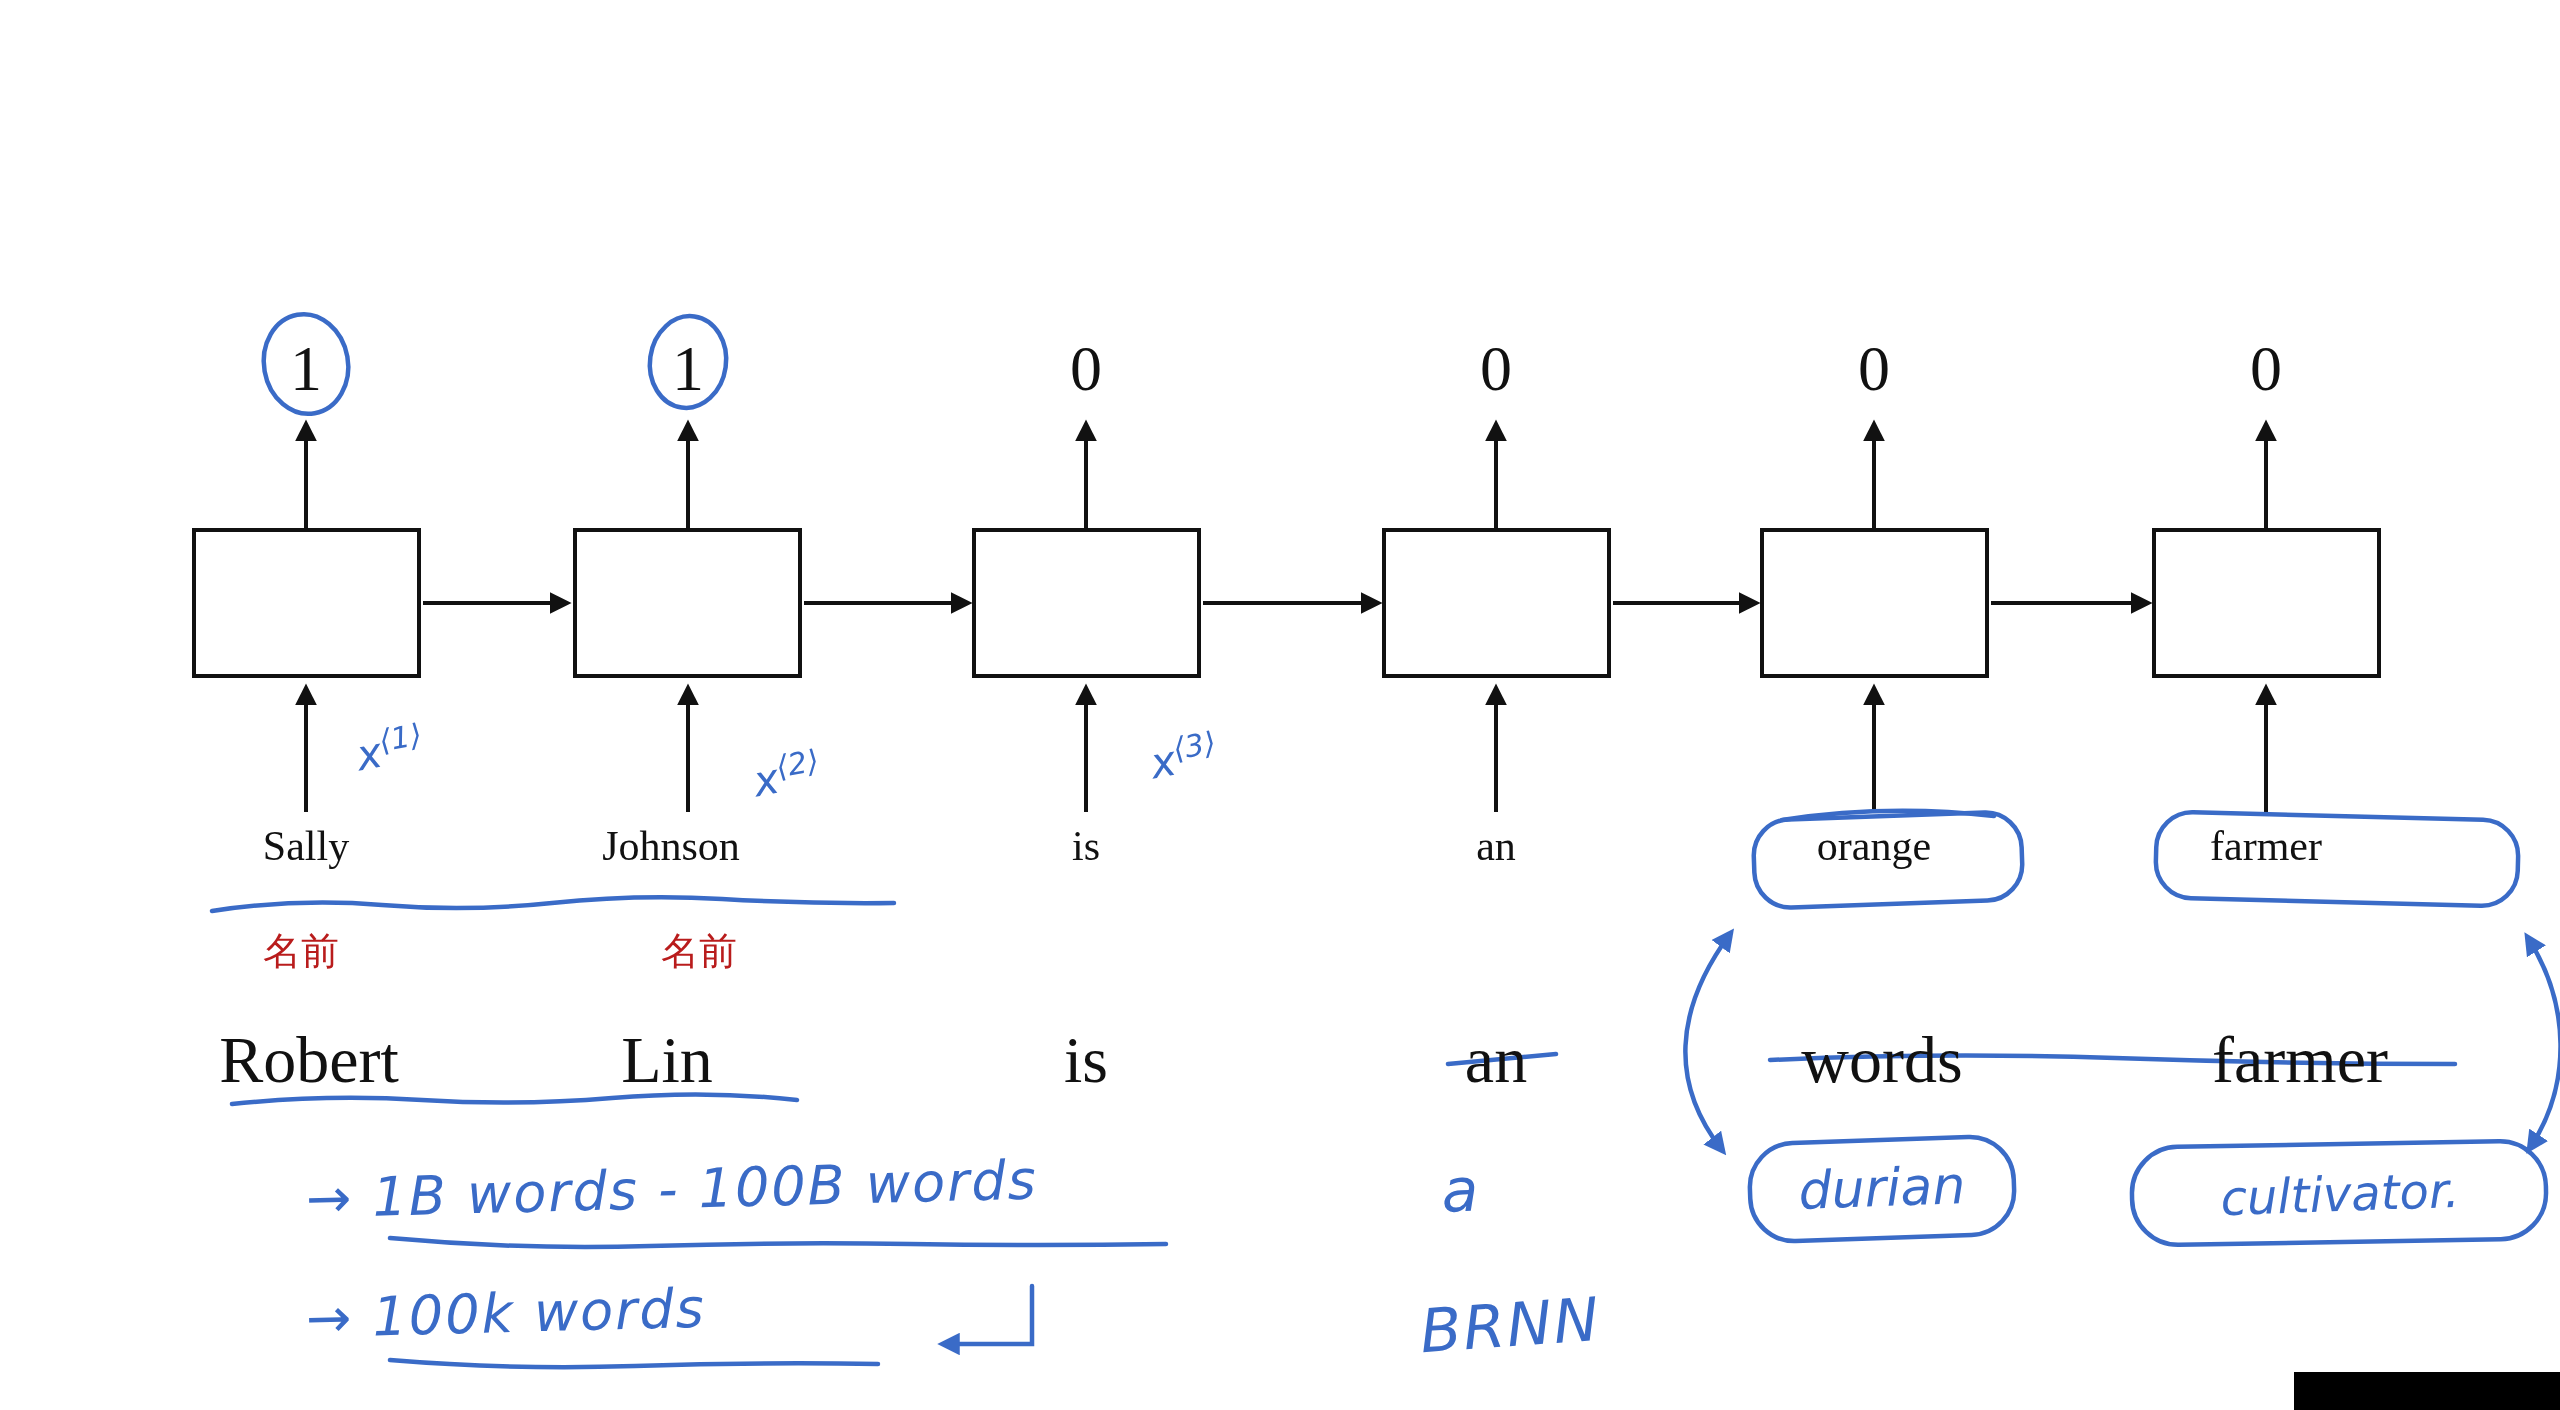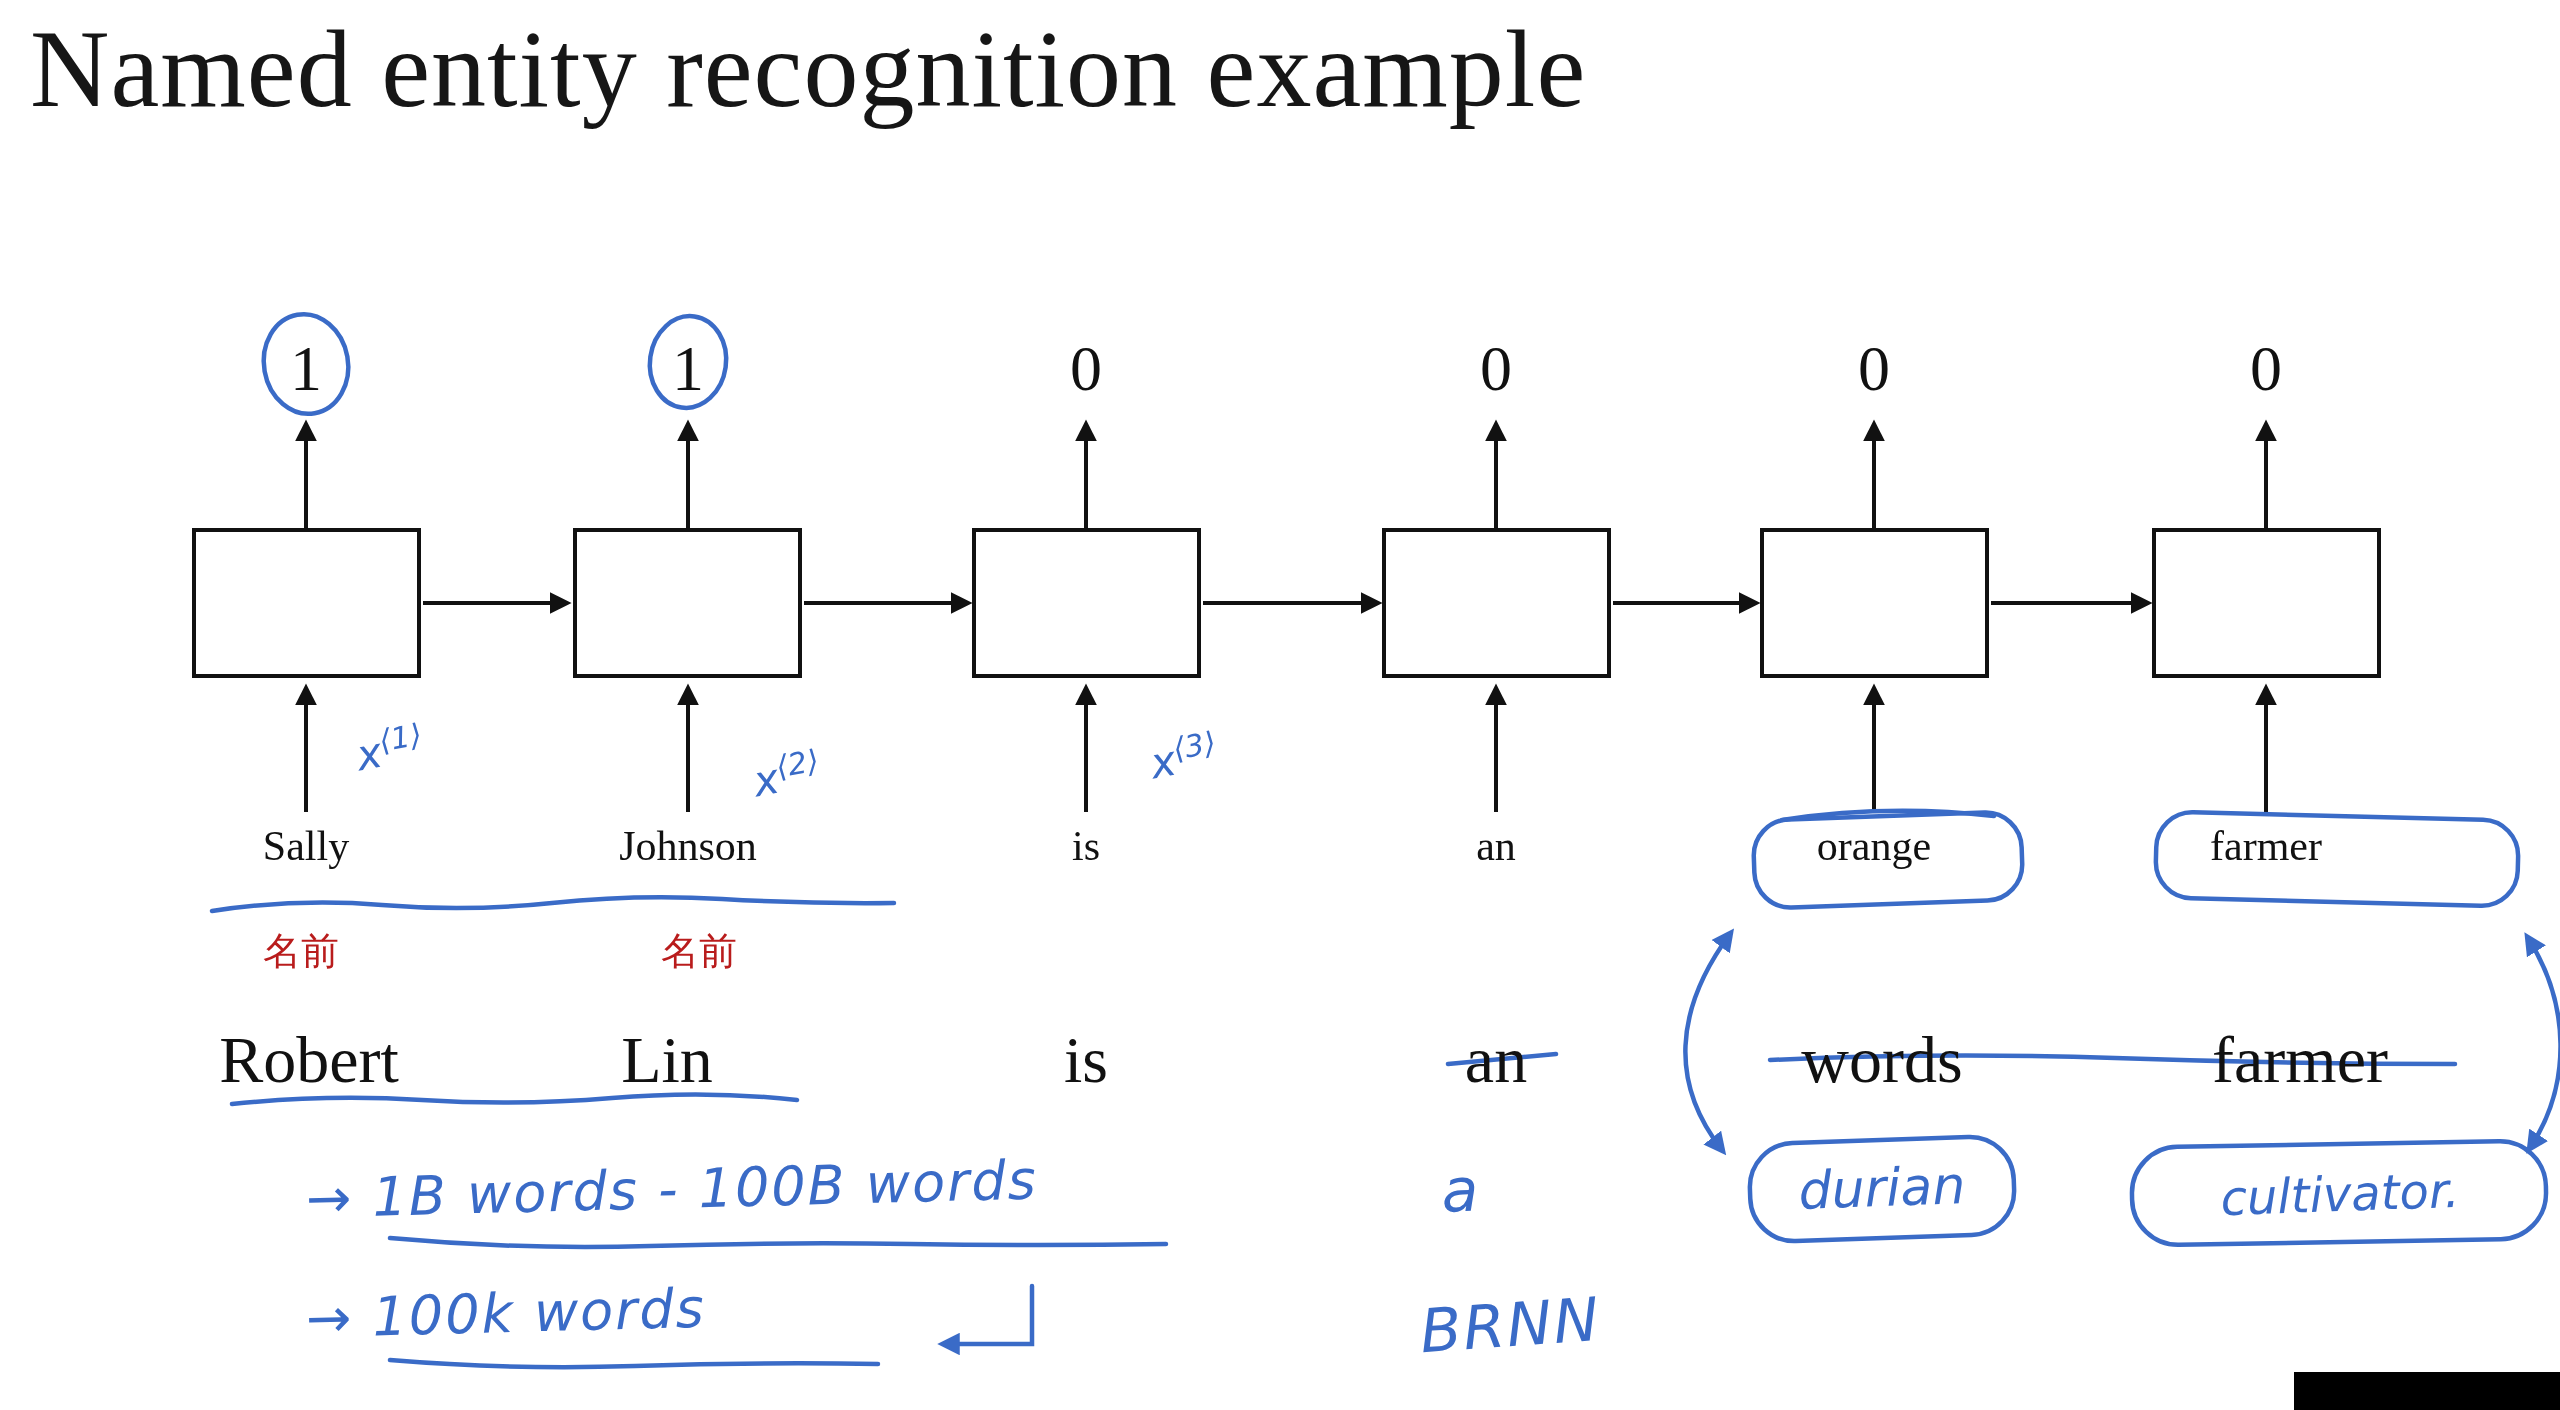--- a/index.html
+++ b/index.html
@@ -18,21 +18,20 @@
        font-family:"DejaVu Sans",sans-serif;font-style:normal;white-space:nowrap;}
   .note{position:absolute;font-size:54px;letter-spacing:2px;transform:rotate(-1.5deg);}
   .note-center{position:absolute;transform:translateX(-50%) rotate(-2deg);}
   .blackbar{position:absolute;left:2294px;top:1372px;width:266px;height:38px;background:#000;}
 </style>
 </head>
 <body>
 
 <div class="canvas">
 
-  <h1 class="title">Named entity recognition example</h1>
 
   <svg class="strokes" viewBox="0 0 2560 1410" xmlns="http://www.w3.org/2000/svg">
     <defs>
       <marker id="mk" viewBox="0 0 10 10" refX="7" refY="5" markerWidth="5.5" markerHeight="5.5" orient="auto">
         <path d="M0 0 L10 5 L0 10 z" fill="#111"></path>
       </marker>
       <marker id="mb" viewBox="0 0 10 10" refX="7" refY="5" markerWidth="5" markerHeight="5" orient="auto">
         <path d="M0 0 L10 5 L0 10 z" fill="#3a6bc7"></path>
       </marker>
       <marker id="mbs" viewBox="0 0 10 10" refX="7" refY="5" markerWidth="5" markerHeight="5" orient="auto-start-reverse">
@@ -103,21 +102,21 @@
   </svg>
 
   <div class="out" style="left:306px">1</div>
   <div class="out" style="left:688px">1</div>
   <div class="out" style="left:1086px">0</div>
   <div class="out" style="left:1496px">0</div>
   <div class="out" style="left:1874px">0</div>
   <div class="out" style="left:2266px">0</div>
 
   <div class="word" style="left:306px">Sally</div>
-  <div class="word" style="left:688px">Johnson</div>
+  <div class="word" style="left:671px">Johnson</div>
   <div class="word" style="left:1086px">is</div>
   <div class="word" style="left:1496px">an</div>
   <div class="word" style="left:1874px">orange</div>
   <div class="word" style="left:2266px">farmer</div>
 
   <div class="xlab hand" style="left:356px;top:722px">
     <span>x</span><sup>⟨1⟩</sup>
   </div>
   <div class="xlab hand" style="left:753px;top:748px">
     <span>x</span><sup>⟨2⟩</sup>

